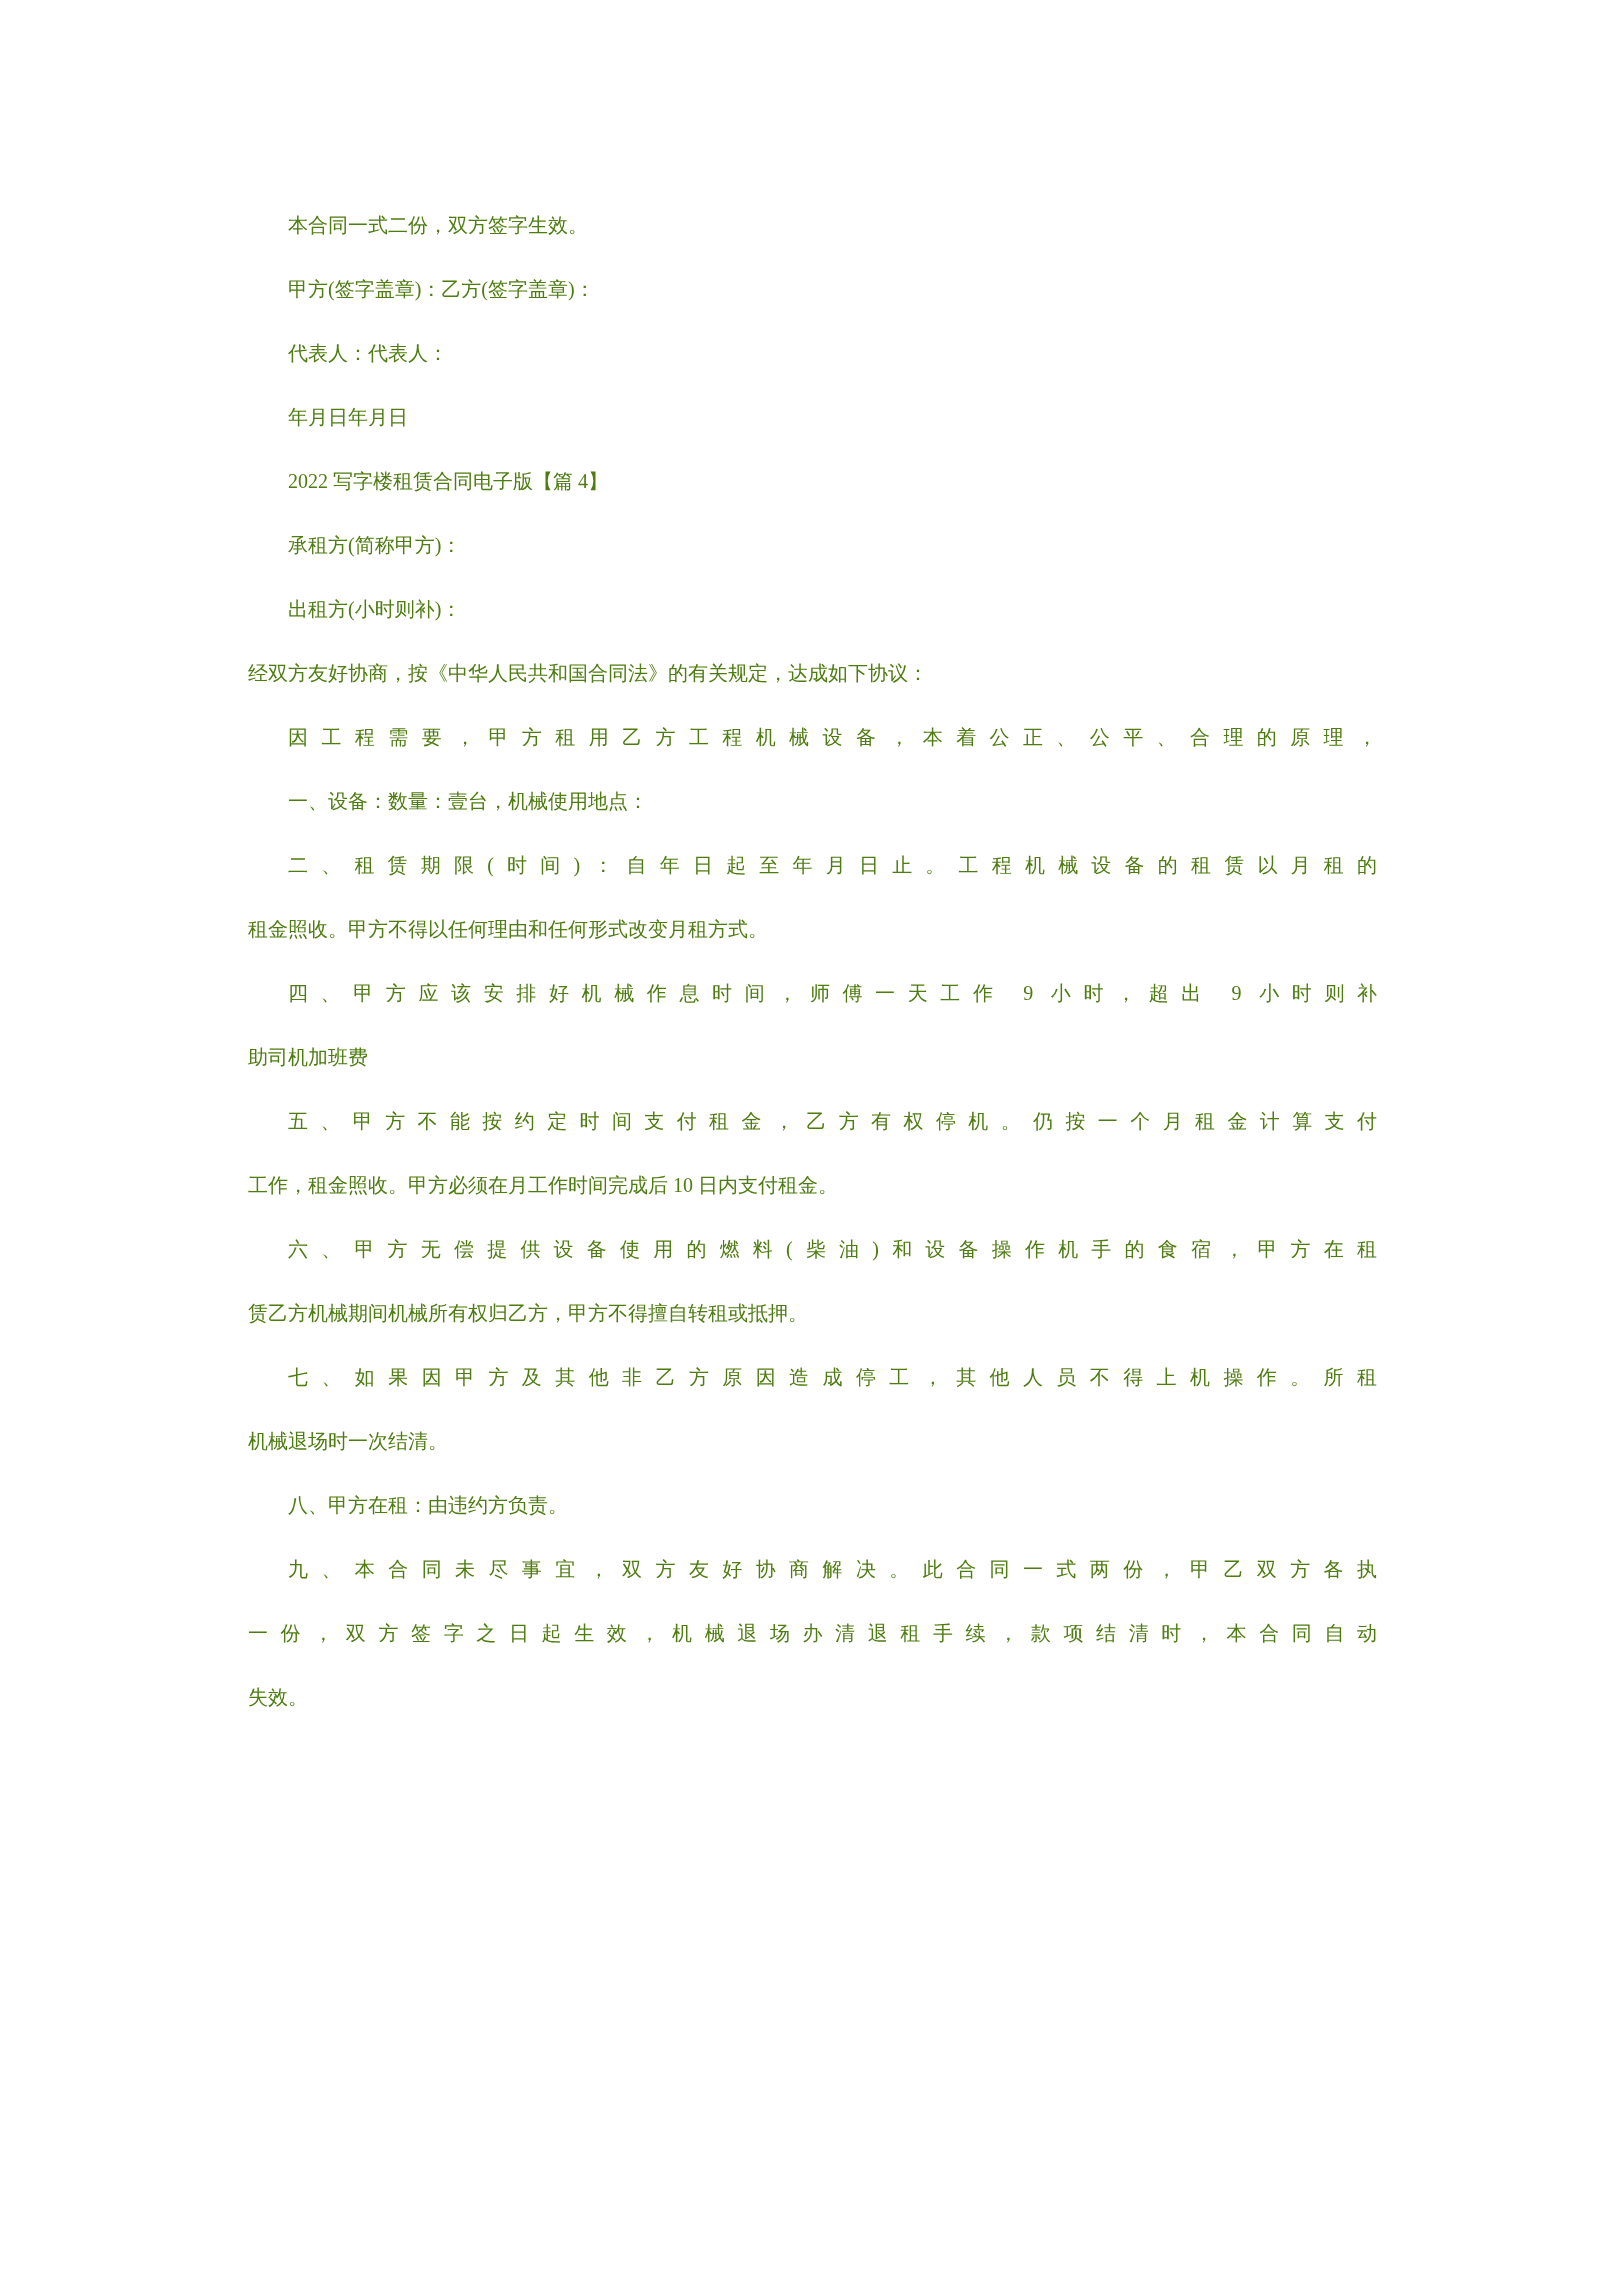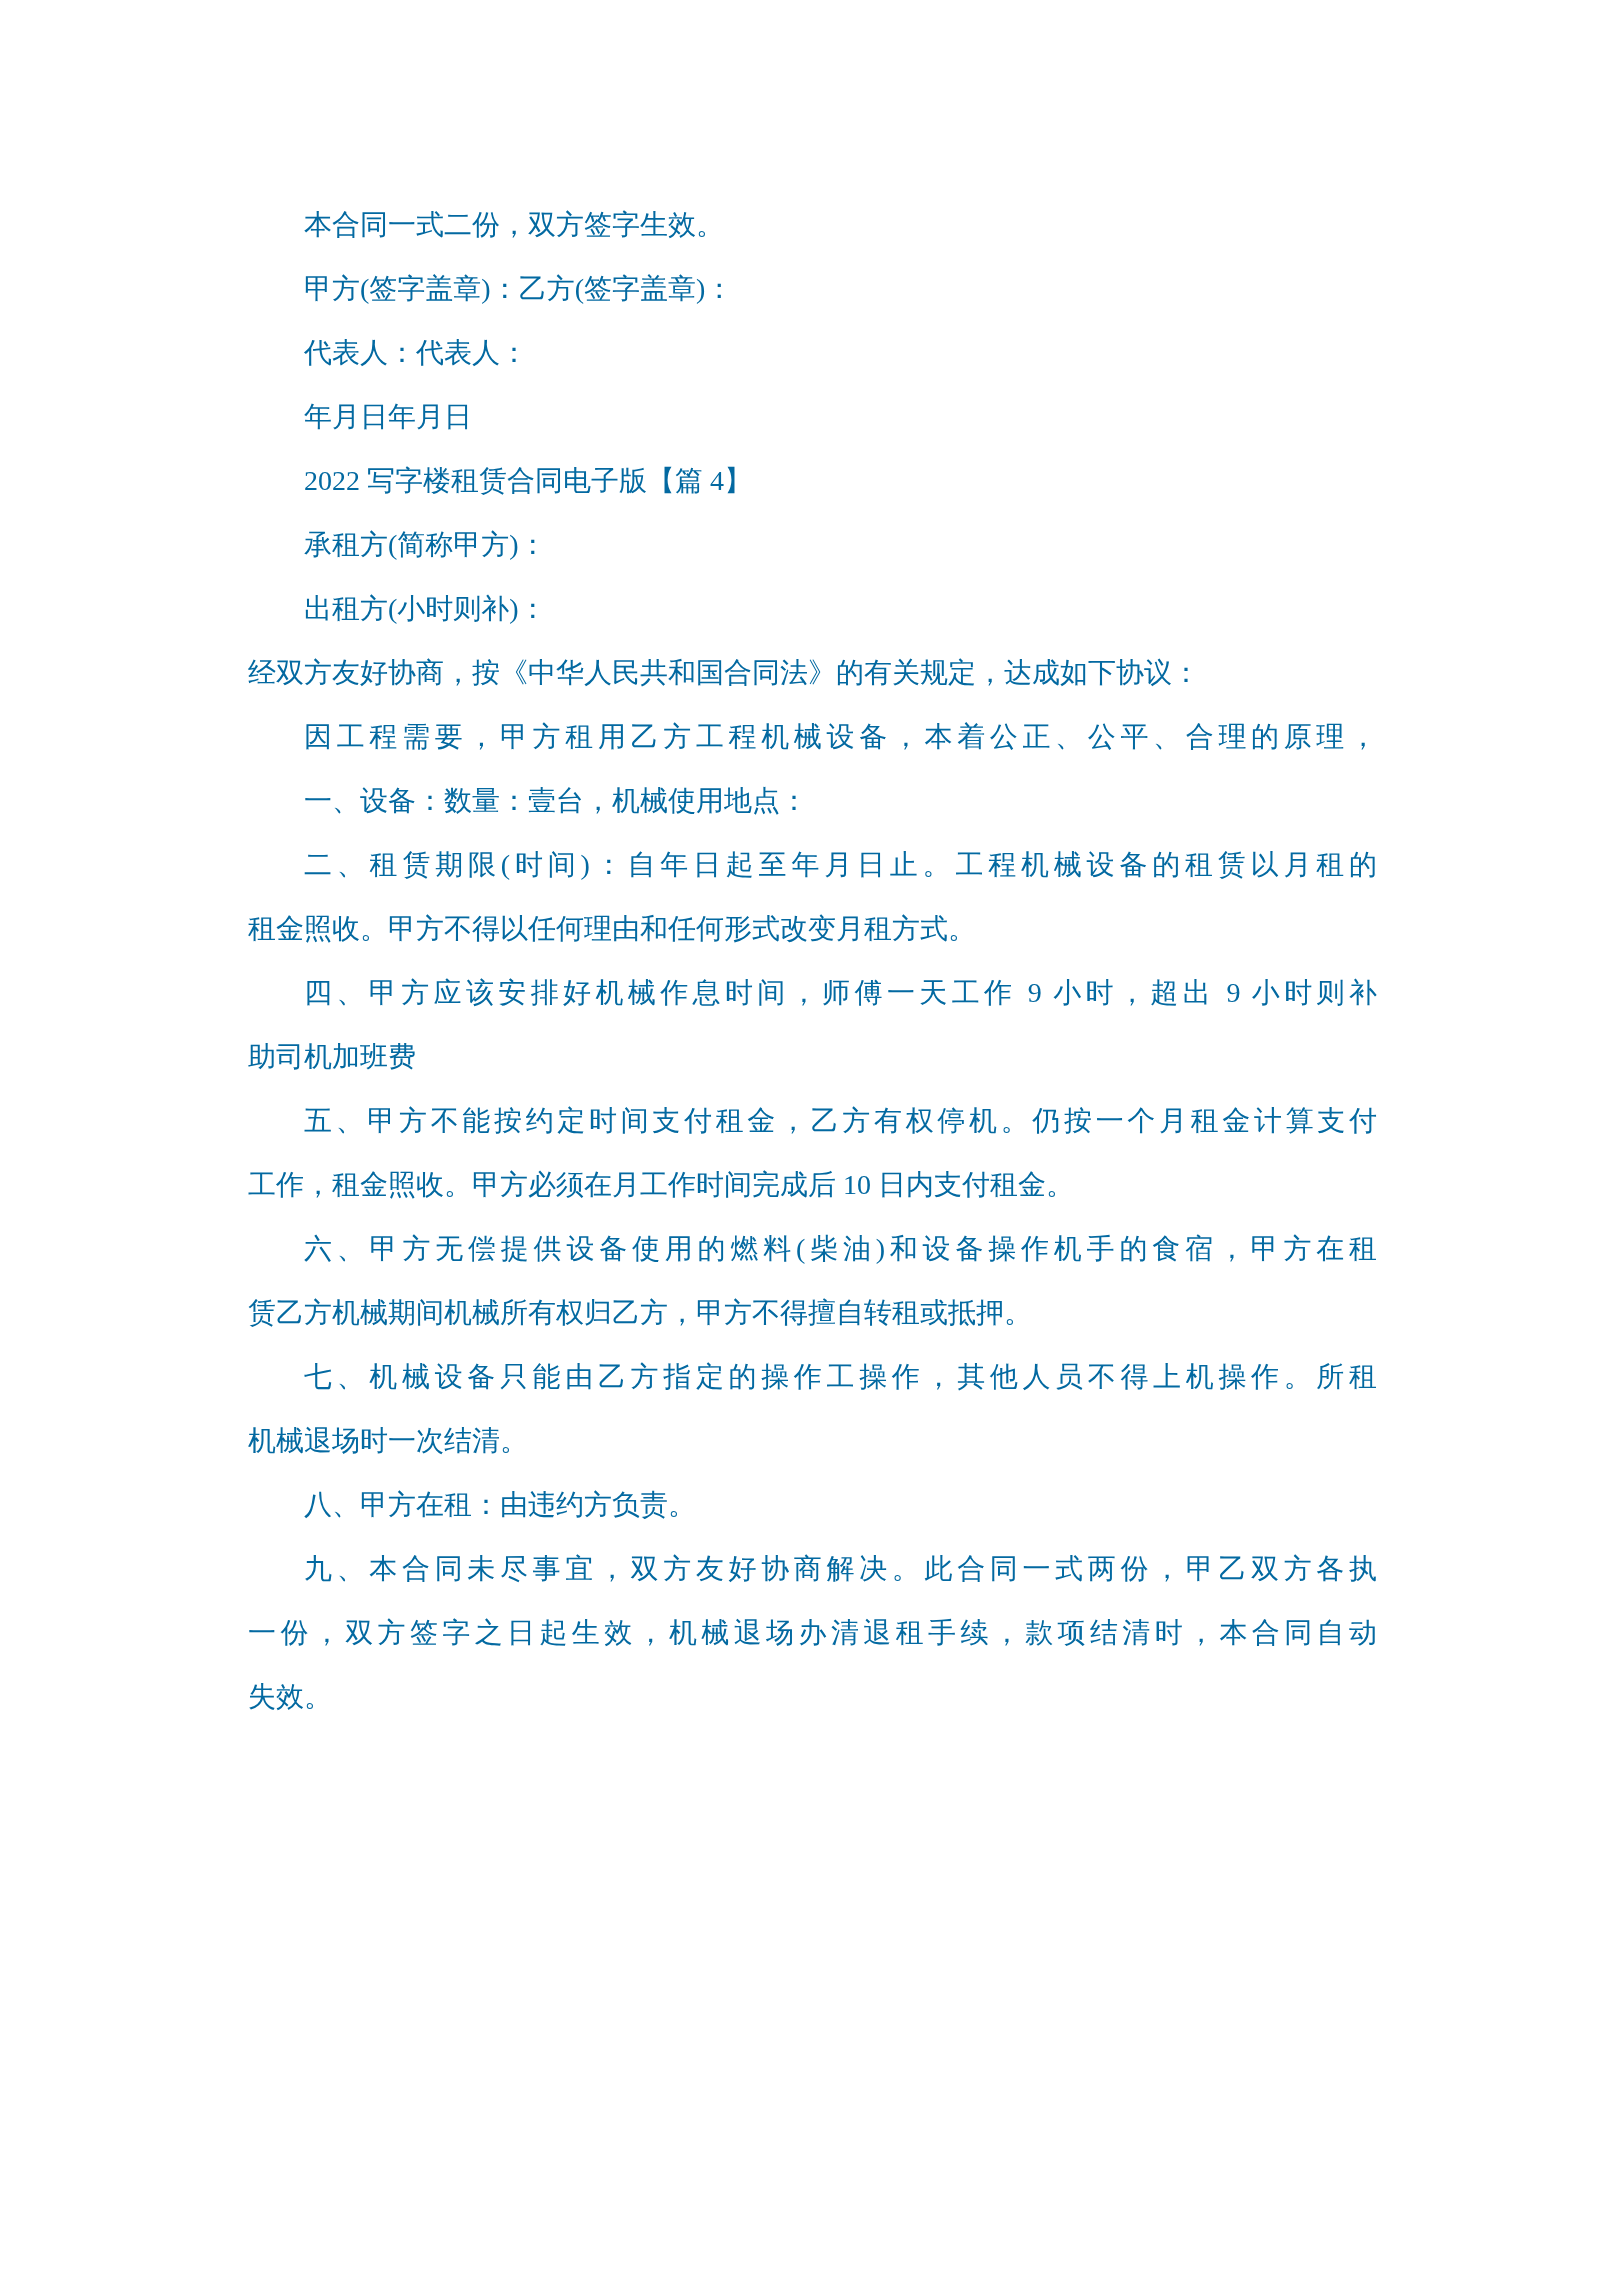--- a/index.html
+++ b/index.html
@@ -13,23 +13,23 @@
     height: 2295px;
     background: #ffffff;
     overflow: hidden;
   }
   .doc {
     position: absolute;
     left: 248px;
     top: 193px;
     width: 1129px;
     font-family: "Liberation Serif", "DejaVu Serif", serif;
-    font-size: 28px;
+    font-size: 20px;
     line-height: 64px;
-    color: #0369a1;
+    color: #4d7c0f;
     letter-spacing: 0;
   }
   .para {
     margin: 0;
     padding: 0;
   }
   .line {
     height: 64px;
     overflow: hidden;
     text-align: justify;
@@ -87,21 +87,21 @@
       </div>
       <div class="para">
         <div class="line line-first">五、甲方不能按约定时间支付租金，乙方有权停机。仍按一个月租金计算支付</div>
         <div class="line line-last">工作，租金照收。甲方必须在月工作时间完成后 10 日内支付租金。</div>
       </div>
       <div class="para">
         <div class="line line-first">六、甲方无偿提供设备使用的燃料(柴油)和设备操作机手的食宿，甲方在租</div>
         <div class="line line-last">赁乙方机械期间机械所有权归乙方，甲方不得擅自转租或抵押。</div>
       </div>
       <div class="para">
-        <div class="line line-first">七、机械设备只能由乙方指定的操作工操作，其他人员不得上机操作。所租</div>
+        <div class="line line-first">七、如果因甲方及其他非乙方原因造成停工，其他人员不得上机操作。所租</div>
         <div class="line line-last">机械退场时一次结清。</div>
       </div>
       <div class="para">
         <div class="line line-first line-last">八、甲方在租：由违约方负责。</div>
       </div>
       <div class="para">
         <div class="line line-first">九、本合同未尽事宜，双方友好协商解决。此合同一式两份，甲乙双方各执</div>
         <div class="line">一份，双方签字之日起生效，机械退场办清退租手续，款项结清时，本合同自动</div>
         <div class="line line-last">失效。</div>
       </div>

